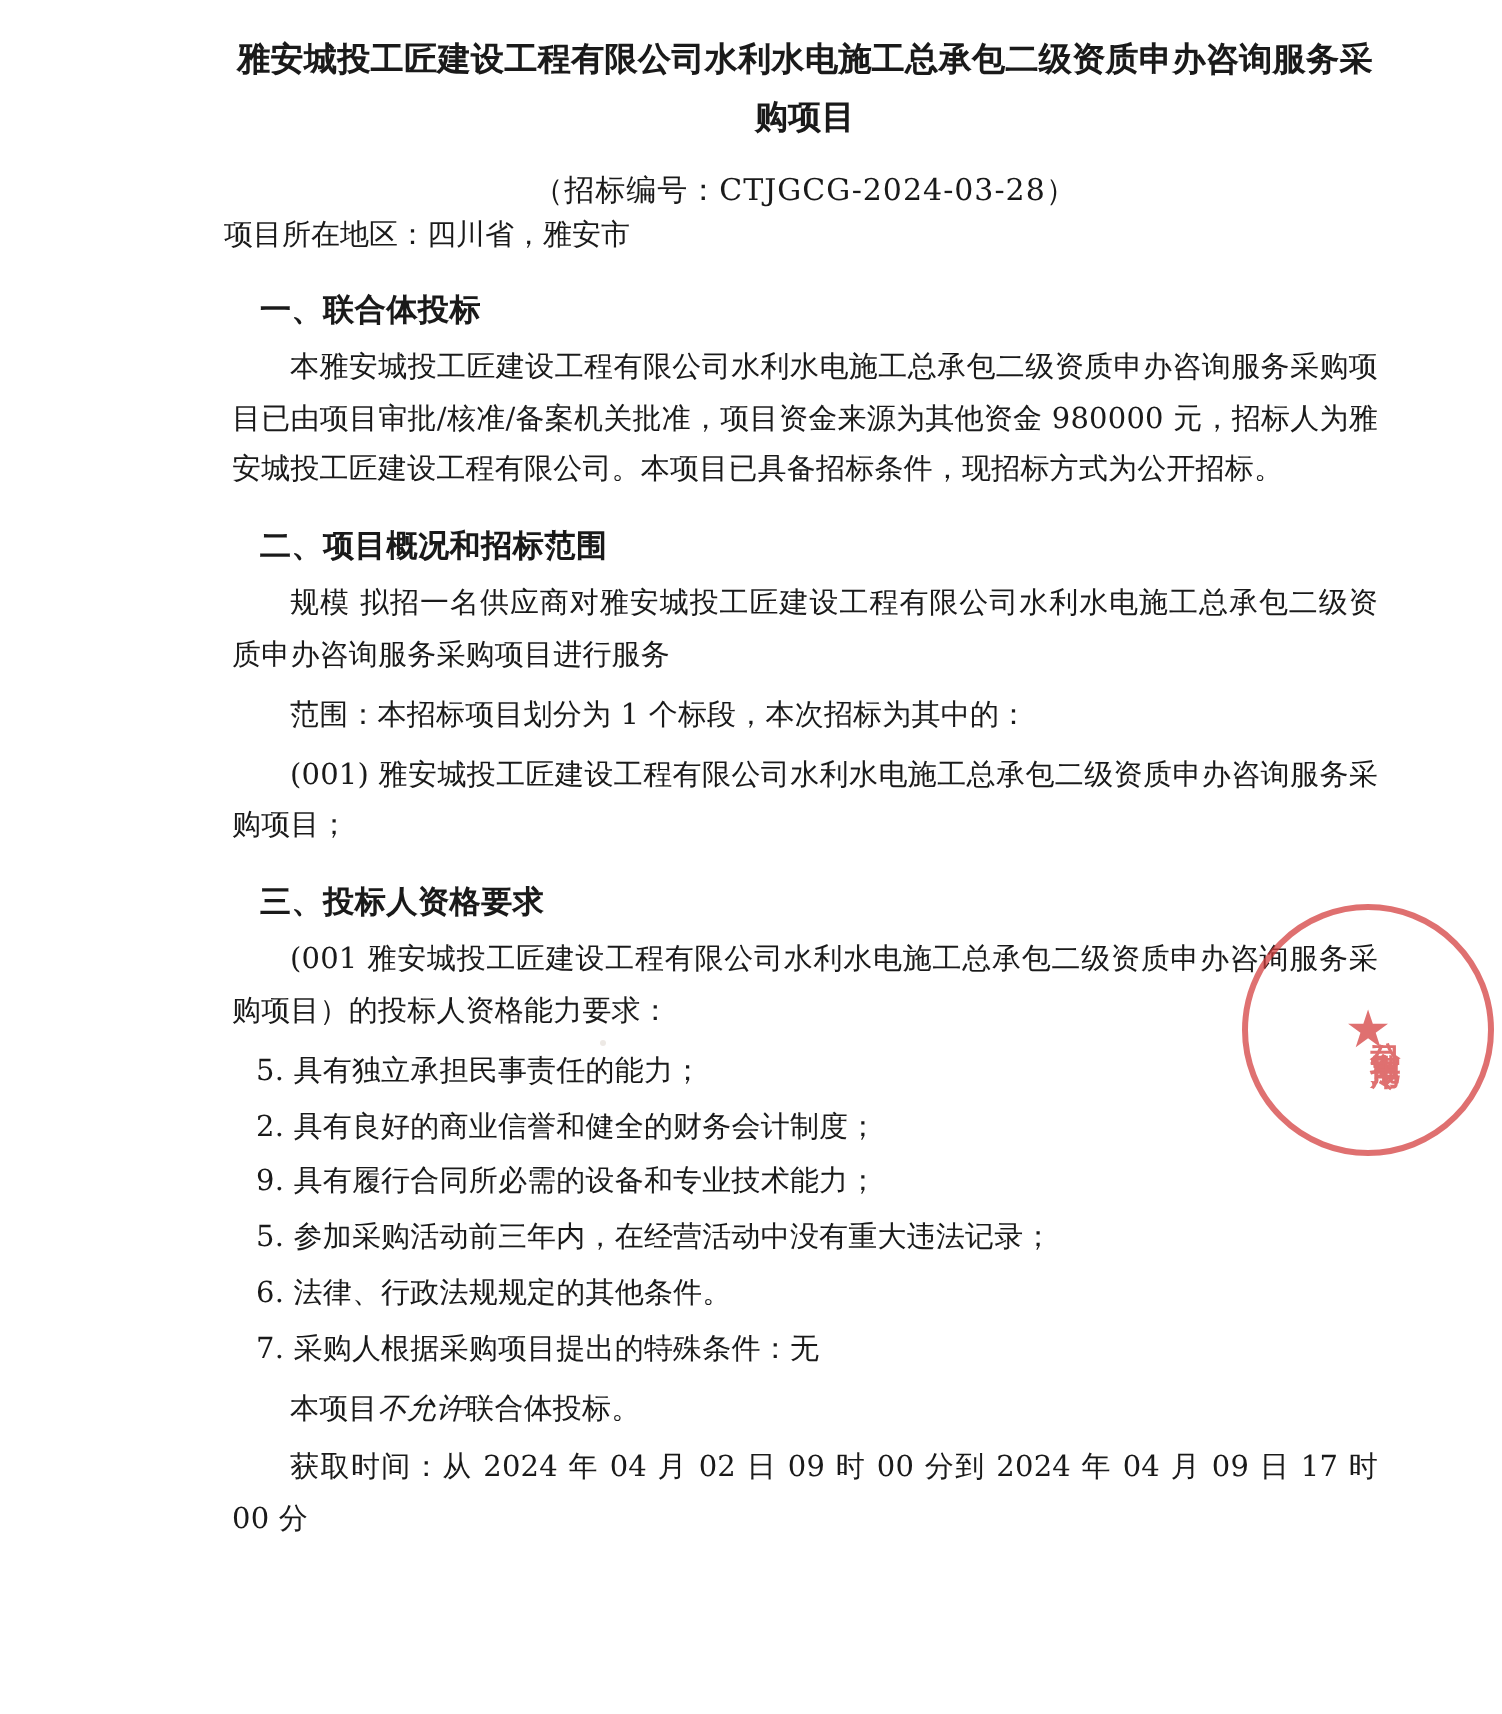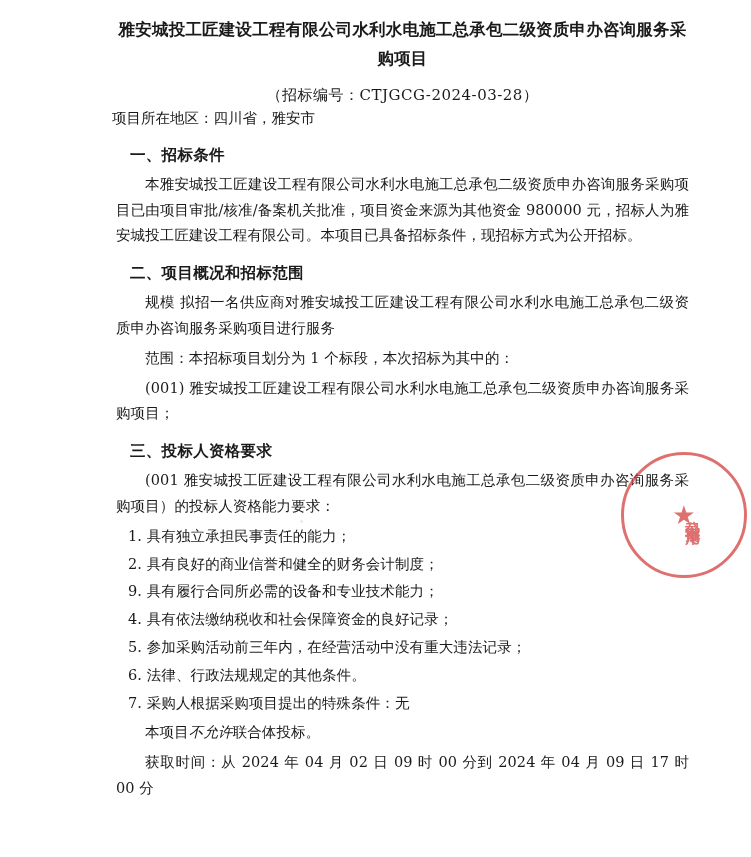--- a/index.html
+++ b/index.html
@@ -122,36 +122,35 @@
 
   <div class="speck" style="left:300px;top:520px;width:3px;height:3px;"></div>
   <div class="speck" style="left:520px;top:300px;width:2px;height:2px;"></div>
   <div class="speck" style="left:180px;top:700px;width:2px;height:2px;"></div>
 
   <h1 class="doc-title">雅安城投工匠建设工程有限公司水利水电施工总承包二级资质申办咨询服务采购项目</h1>
   <div class="doc-subtitle">（招标编号：CTJGCG-2024-03-28）</div>
 
   <div class="meta-line">项目所在地区：四川省，雅安市</div>
 
-  <h2 class="section-head">一、招标条件</h2>
+  <h2 class="section-head">一、联合体投标</h2>
   <p class="body-text">本雅安城投工匠建设工程有限公司水利水电施工总承包二级资质申办咨询服务采购项目已由项目审批/核准/备案机关批准，项目资金来源为其他资金 980000 元，招标人为雅安城投工匠建设工程有限公司。本项目已具备招标条件，现招标方式为公开招标。</p>
 
   <h2 class="section-head">二、项目概况和招标范围</h2>
   <p class="body-text">规模 拟招一名供应商对雅安城投工匠建设工程有限公司水利水电施工总承包二级资质申办咨询服务采购项目进行服务</p>
   <p class="body-text">范围：本招标项目划分为 1 个标段，本次招标为其中的：</p>
   <p class="body-text">(001) 雅安城投工匠建设工程有限公司水利水电施工总承包二级资质申办咨询服务采购项目；</p>
 
   <h2 class="section-head">三、投标人资格要求</h2>
   <p class="body-text">(001 雅安城投工匠建设工程有限公司水利水电施工总承包二级资质申办咨询服务采购项目）的投标人资格能力要求：</p>
 
   <ol class="req-list">
-    <li>1. 具有独立承担民事责任的能力；</li>
+    <li>5. 具有独立承担民事责任的能力；</li>
     <li>2. 具有良好的商业信誉和健全的财务会计制度；</li>
     <li>9. 具有履行合同所必需的设备和专业技术能力；</li>
-    <li>4. 具有依法缴纳税收和社会保障资金的良好记录；</li>
     <li>5. 参加采购活动前三年内，在经营活动中没有重大违法记录；</li>
     <li>6. 法律、行政法规规定的其他条件。</li>
     <li>7. 采购人根据采购项目提出的特殊条件：无</li>
   </ol>
 
   <p class="body-text"><span>本项目</span><span class="italic-ins">不允许</span><span>联合体投标。</span></p>
 
   <p class="body-text">获取时间：从 2024 年 04 月 02 日  09 时 00 分到 2024 年 04 月 09 日  17 时 00 分</p>
 
   <div class="seal">

